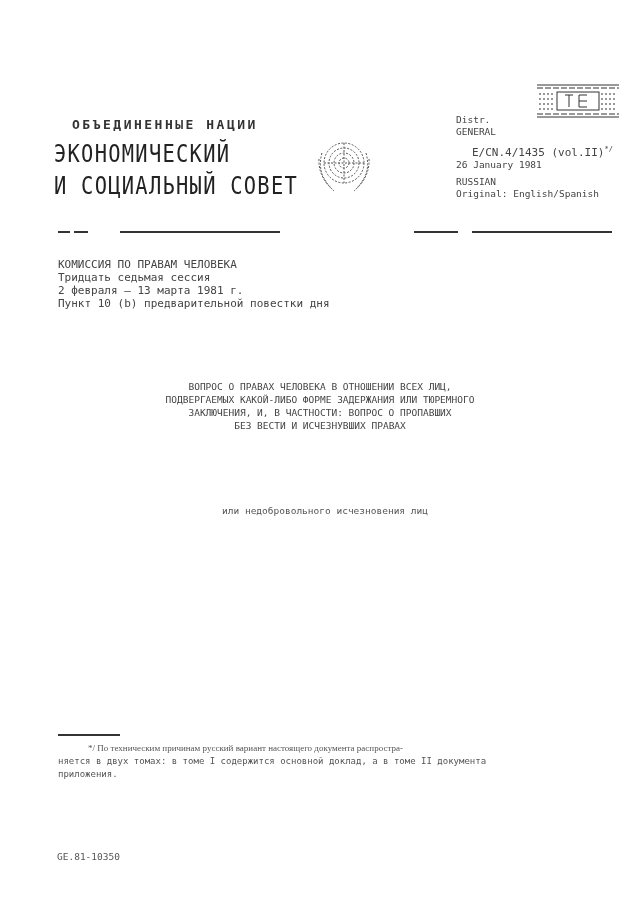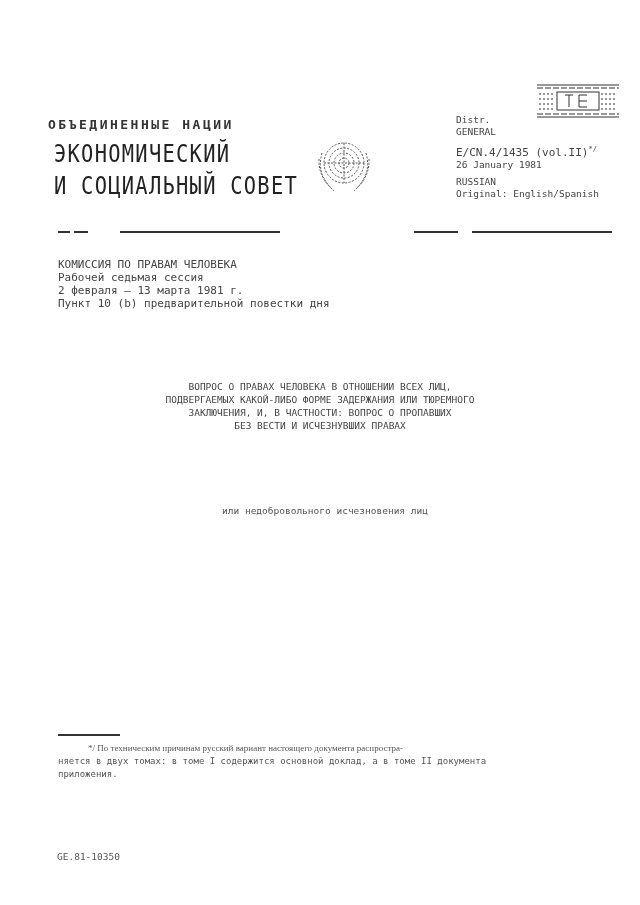--- a/index.html
+++ b/index.html
@@ -1,27 +1,27 @@
 <!DOCTYPE html>
 <html><head>
 <meta charset="utf-8">
 <style>
   html, body { margin: 0; padding: 0; background: #ffffff; }
   body { width: 640px; height: 905px; position: relative; overflow: hidden; color: #2a2a2a; }
   .abs { position: absolute; }
   .mono { font-family: "DejaVu Sans Mono", "Liberation Mono", monospace; }
   .cond { font-family: "DejaVu Sans Mono", monospace; letter-spacing: 1px; }
-  .org { left: 48px; top: 117px; font-size: 13px; letter-spacing: 2.5px; font-weight: bold; color: #333; text-align: center; }
+  .org { left: 72px; top: 117px; font-size: 13px; letter-spacing: 2.5px; font-weight: bold; color: #333; text-align: center; }
   .council1 { left: 54px; top: 140px; font-size: 24px; letter-spacing: 1.5px; color: #222; transform: scaleX(0.85); transform-origin: left; }
   .council2 { left: 54px; top: 172px; font-size: 24px; letter-spacing: 1.5px; color: #222; transform: scaleX(0.85); transform-origin: left; }
   .emblem { left: 312px; top: 133px; width: 64px; height: 64px; }
   .logo-box { left: 537px; top: 82px; width: 82px; height: 38px; }
   .right-block { left: 456px; top: 114px; font-size: 9.5px; line-height: 12px; color: #444; }
   .right-block div { white-space: nowrap; }
-  .sym { font-size: 11px; }
+  .sym { font-size: 11px; margin-left: 16px; }
   .gap { height: 5px; }
   .rule { height: 1.5px; background: #333; }
   .left-head { left: 58px; top: 258px; font-size: 11px; line-height: 13px; color: #444; }
   .left-head div { white-space: nowrap; }
   .title-block { left: 150px; top: 380px; width: 340px; text-align: center; font-size: 9.5px; line-height: 13px; color: #444; }
   .subtitle { left: 150px; top: 504px; width: 350px; text-align: center; font-size: 9.5px; line-height: 13px; color: #555; }
   .fn-rule { left: 58px; top: 734px; width: 62px; height: 1.5px; background: #333; }
   .footnote { left: 58px; top: 742px; width: 530px; font-size: 9px; line-height: 13px; color: #555; }
   .footnote .ind { padding-left: 30px; font-family: Liberation Serif, serif; }
   .docno { left: 57px; top: 851px; font-size: 9.5px; color: #555; }
@@ -87,21 +87,21 @@
 </div>
 
 <div class="abs rule" style="left:58px; top:231px; width:12px;"></div>
 <div class="abs rule" style="left:74px; top:231px; width:14px;"></div>
 <div class="abs rule" style="left:120px; top:231px; width:160px;"></div>
 <div class="abs rule" style="left:414px; top:231px; width:44px;"></div>
 <div class="abs rule" style="left:472px; top:231px; width:140px;"></div>
 
 <div class="abs left-head mono">
   <div>КОМИССИЯ ПО ПРАВАМ ЧЕЛОВЕКА</div>
-  <div>Рабочей седьмая сессия</div>
+  <div>Тридцать седьмая сессия</div>
   <div>2 февраля – 13 марта 1981 г.</div>
   <div>Пункт 10 (b) предварительной повестки дня</div>
 </div>
 
 <div class="abs title-block mono">
   <div>ВОПРОС О ПРАВАХ ЧЕЛОВЕКА В ОТНОШЕНИИ ВСЕХ ЛИЦ,</div>
   <div>ПОДВЕРГАЕМЫХ КАКОЙ-ЛИБО ФОРМЕ ЗАДЕРЖАНИЯ ИЛИ ТЮРЕМНОГО</div>
   <div>ЗАКЛЮЧЕНИЯ, И, В ЧАСТНОСТИ: ВОПРОС О ПРОПАВШИХ</div>
   <div>БЕЗ ВЕСТИ И ИСЧЕЗНУВШИХ ПРАВАХ</div>
 </div>

